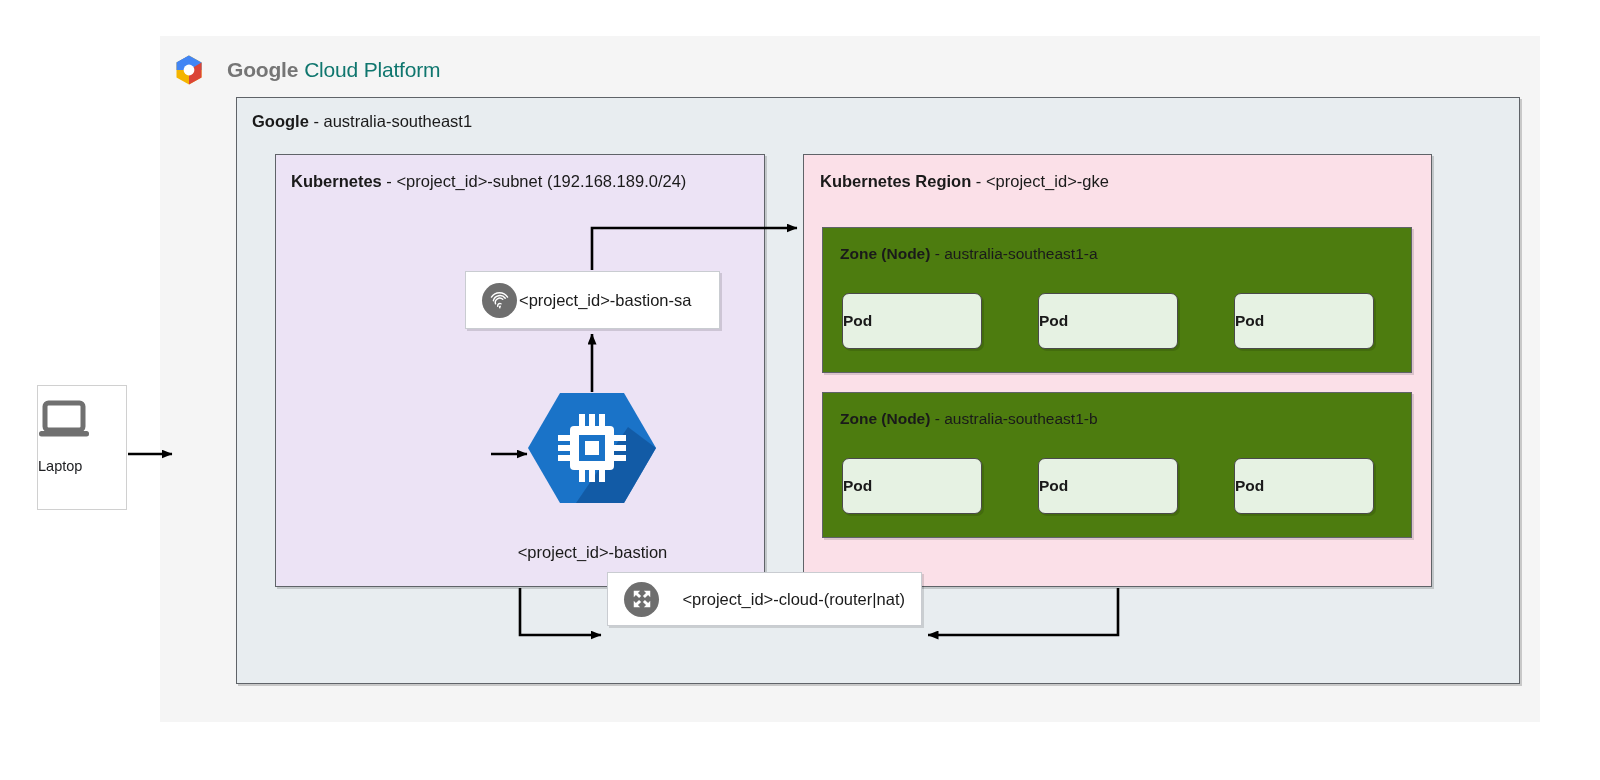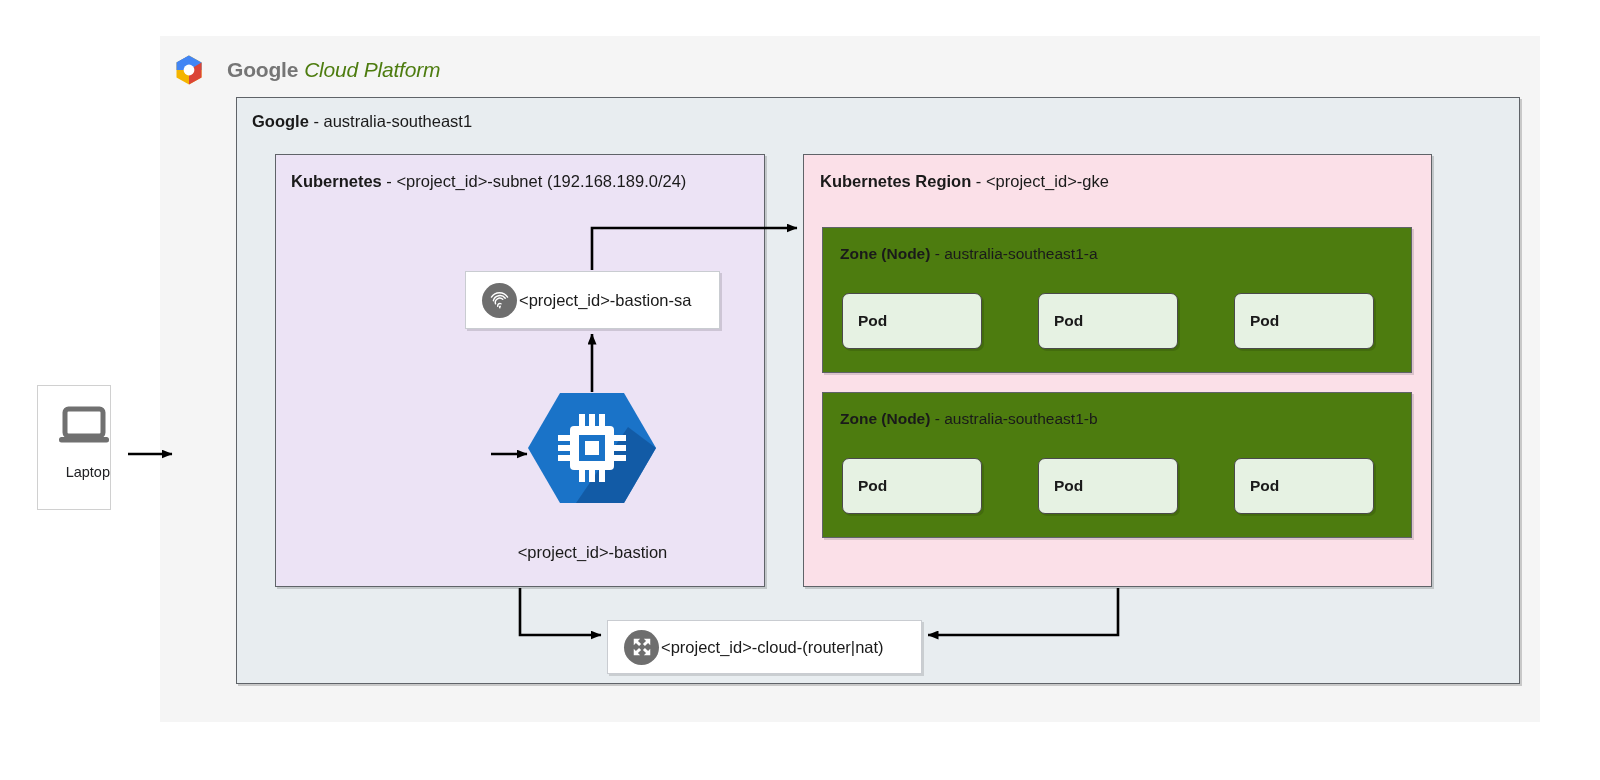--- a/index.html
+++ b/index.html
@@ -23,21 +23,21 @@
   .gcp-brand{
     left:174px;top:52px;height:36px;
     display:flex;align-items:center;gap:23px;
   }
   .gcp-logo{width:30px;height:32px;position:relative;flex:0 0 auto;}
   .gcp-wordmark{
     font-size:21px;letter-spacing:-0.2px;white-space:nowrap;
     display:flex;align-items:baseline;gap:6px;
   }
   .wm-google{color:#757575;font-weight:700;}
-  .wm-cloud{color:#4d7c0f;font-weight:400;font-style:italic;}
+  .wm-cloud{color:#0f766e;font-weight:400;}
 
   
   .region-box{
     left:236px;top:97px;width:1284px;height:587px;
     background:#e8edf0;border:1.6px solid #5f6368;
     box-shadow:2px 2px 0 rgba(0,0,0,.18);
   }
   .region-title{
     left:252px;top:112px;font-size:16.5px;white-space:nowrap;
   }
@@ -66,50 +66,50 @@
   }
   .zone-a{top:227px;}
   .zone-b{top:392px;}
   .zone-title{font-size:15.5px;white-space:nowrap;position:absolute;left:17px;top:17px;}
 
   .pod{
     position:absolute;width:140px;height:56px;top:65px;
     background:#e6f2e3;border:1.2px solid #4a4a4a;border-radius:7px;
     box-shadow:2px 2px 0 rgba(0,0,0,.13);
     font-size:15.5px;font-weight:700;
-    display:flex;align-items:center;padding-left:15px;box-sizing:border-box;
+    display:flex;align-items:center;box-sizing:border-box;
   }
   .pod-1{left:19px;}
   .pod-2{left:215px;}
   .pod-3{left:411px;}
 
   
   .node-card{
     background:#ffffff;border:1.2px solid #c9ccd1;
     box-shadow:2px 2px 0 rgba(0,0,0,.13);
     display:flex;align-items:center;gap:2px;
     padding:0 16px;box-sizing:border-box;
     font-size:16.5px;white-space:nowrap;
   }
   .bastion-sa-card{left:465px;top:271px;width:255px;height:58px;}
   .fw-card{left:177px;top:428px;width:313px;height:53px;}
-  .nat-card{left:607px;top:620px;width:315px;height:54px;}
+  .nat-card{left:607px;top:572px;width:315px;height:54px;justify-content:space-between;}
 
   .circle-icon{
     width:35px;height:35px;border-radius:50%;
     background:#6e6e6e;flex:0 0 auto;
     display:flex;align-items:center;justify-content:center;
   }
 
   
   .laptop-box{
-    left:37px;top:385px;width:74px;height:125px;
+    left:37px;top:385px;width:90px;height:125px;
     background:#ffffff;border:1.2px solid #d0d0d0;
-    display:flex;flex-direction:column;align-items:flex-end;
-    justify-content:flex-start;padding-top:20px;box-sizing:border-box;
+    display:flex;flex-direction:column;align-items:flex-start;
+    justify-content:flex-start;padding-top:14px;box-sizing:border-box;
   }
   .laptop-label{font-size:14.5px;color:#202124;margin-top:14px;}
 
   
   .hex-wrap{left:528px;top:389px;width:128px;height:118px;}
   .bastion-label{
     left:470px;top:508px;width:245px;text-align:center;
     font-size:16.5px;white-space:nowrap;margin-top:35px;
   }
 

